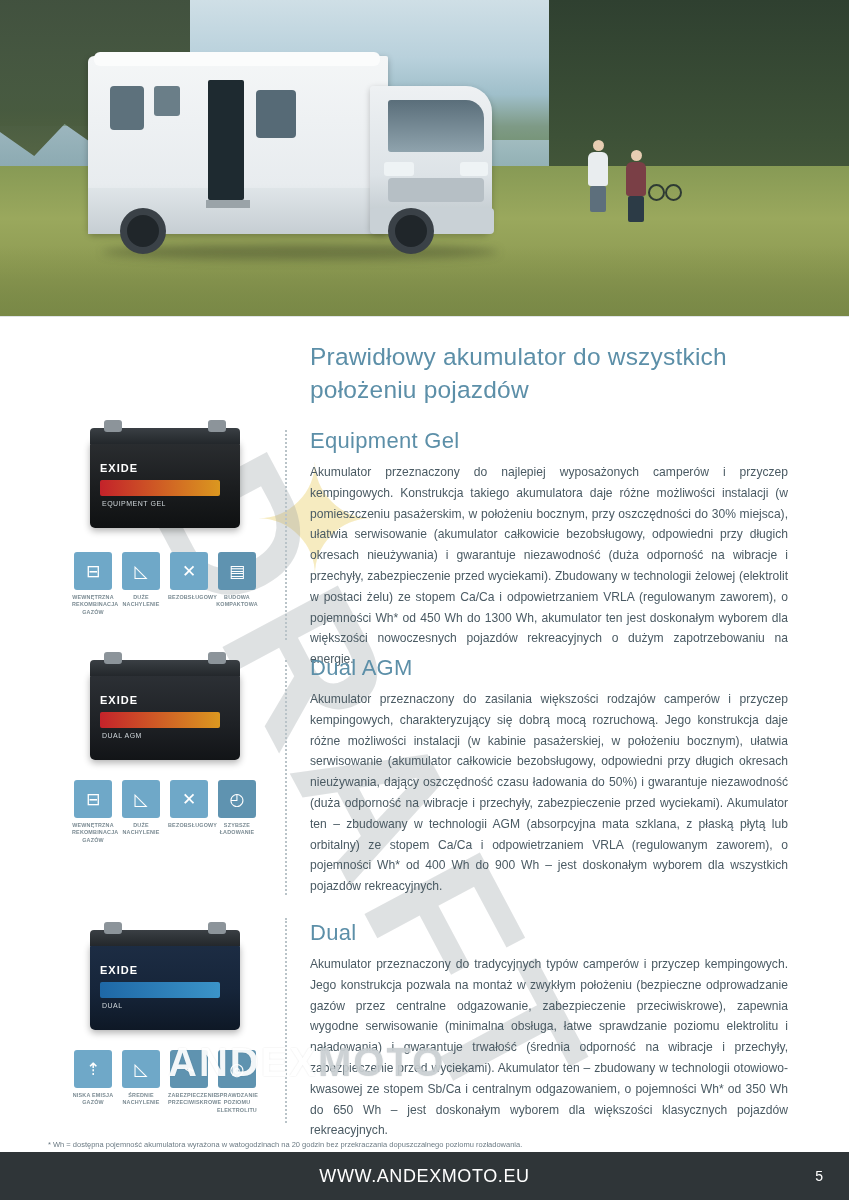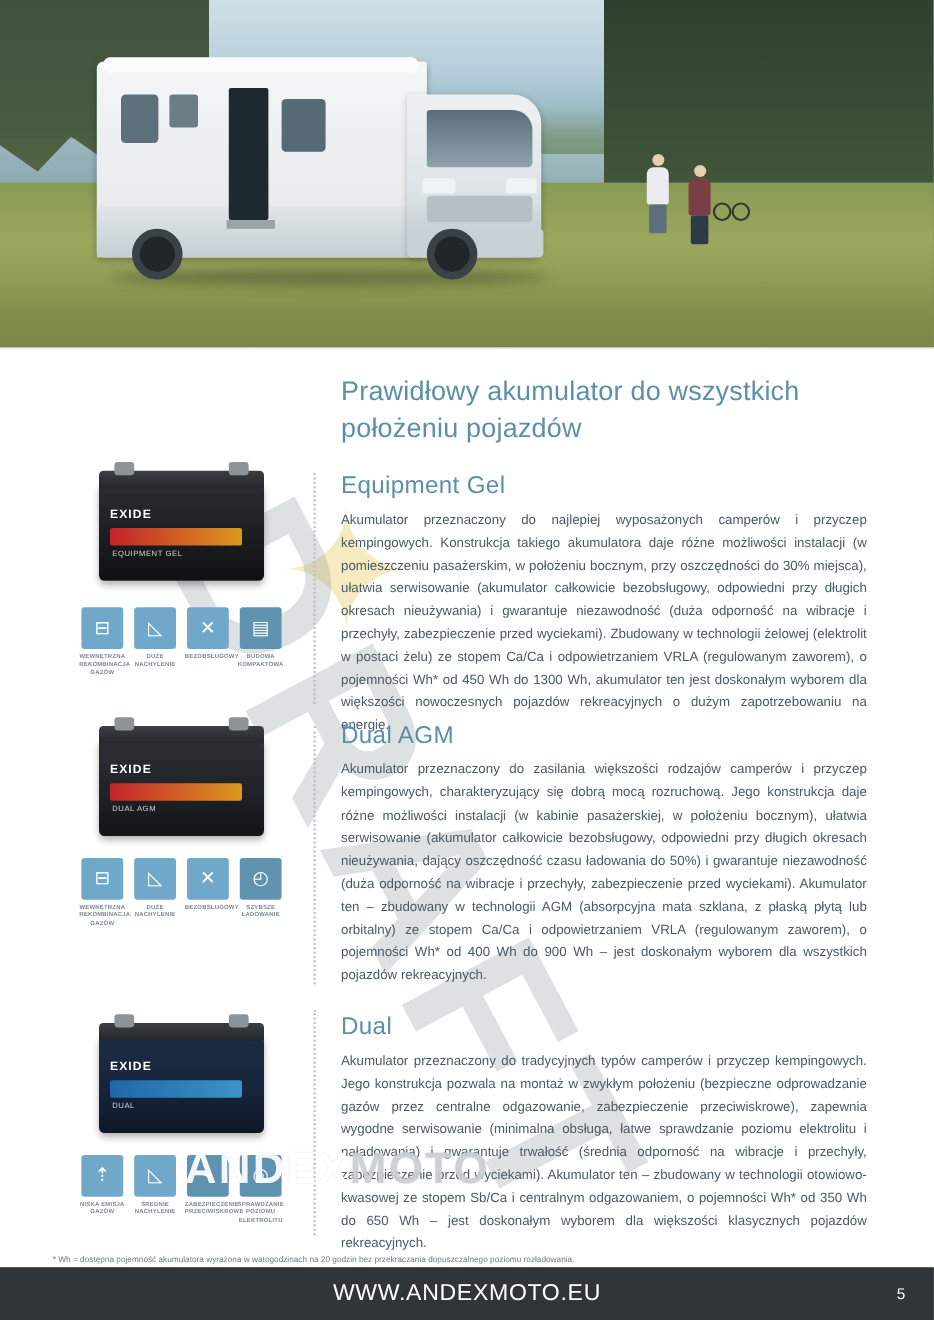--- a/index.html
+++ b/index.html
@@ -185,21 +185,21 @@
     position:absolute; left:48px; top:1140px; width:700px;
     font-size:7.5px; color:#6c7b84;
   }
   .footer {
     position:absolute; left:0; bottom:0; width:849px; height:48px;
     background:#2f3538;
   }
   .footer-url {
     position:absolute; left:0; top:0; width:849px; height:48px;
     display:flex; align-items:center; justify-content:center;
-    color:#ffffff; font-size:21px; letter-spacing:.6px;
+    color:#ffffff; font-size:18px; letter-spacing:.6px;
   }
   .footer-page {
     position:absolute; right:26px; top:0; height:48px; display:flex; align-items:center;
     color:#ffffff; font-size:14px;
   }
 
   
   .brand-wm {
     position:absolute; left:168px; top:1040px;
     font-size:40px; font-weight:700; letter-spacing:2px;

